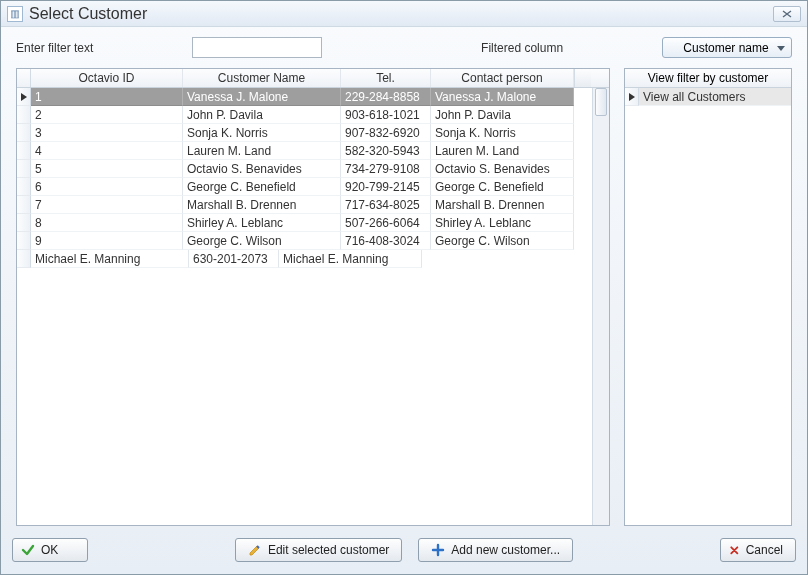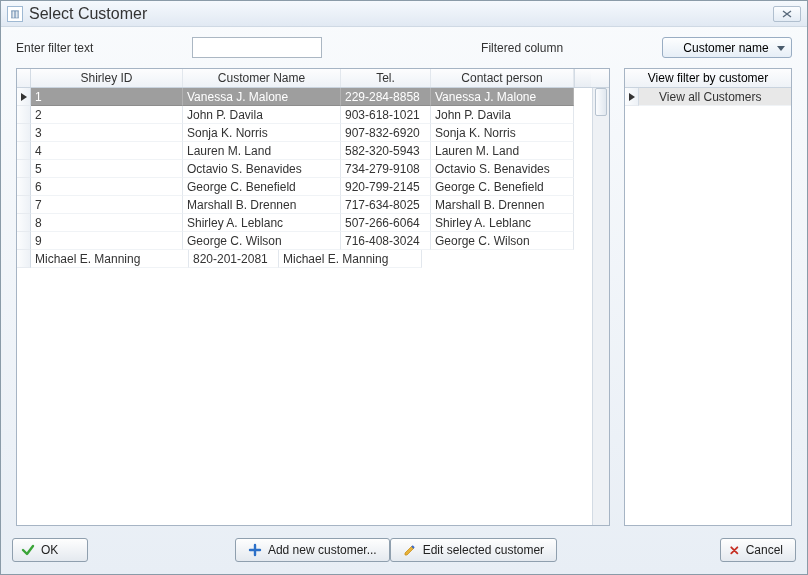--- a/index.html
+++ b/index.html
@@ -172,21 +172,21 @@
     display:flex; height:18px;
   }
   .side-rows .side-row .ind {
     width: 14px;
     background: linear-gradient(to right, #fcfdfe, #edf1f6);
     border-right: 1px solid #d3dbe4;
     border-bottom: 1px solid #e7ebf0;
     display:flex;align-items:center;justify-content:center;
   }
   .side-rows .side-row .side-cell {
-    flex:1; padding: 2px 20px;
+    flex:1; padding: 2px 4px;
     border-bottom: 1px solid #f0f3f6;
     color:#333;
   }
   .side-rows .side-row.selected .side-cell {
     background: #e8e8e8;
   }
   .button-bar {
     height: 48px;
     padding: 12px 11px;
     display: flex; align-items: center;
@@ -237,21 +237,21 @@
             </svg>
         </span>
       </div>
     </div>
 
     <div class="main-area">
 
       <div class="grid-panel">
         <div class="grid-header-row">
           <div class="ind"></div>
-          <div class="hcell col-id">Shirley ID</div>
+          <div class="hcell col-id">Octavio ID</div>
           <div class="hcell col-name">Customer Name</div>
           <div class="hcell col-tel">Tel.</div>
           <div class="hcell col-contact">Contact person</div>
           <div class="scroll-gap"></div>
         </div>
         <div class="grid-body">
           <div class="rows" id="grid-rows">
               <div class="row selected">
                 <div class="ind">
                   <svg width="6" height="8" viewBox="0 0 6 8">
@@ -315,21 +315,21 @@
               <div class="row">
                 <div class="ind"></div>
                 <div class="cell col-id">9</div>
                 <div class="cell col-name">George C. Wilson</div>
                 <div class="cell col-tel">716-408-3024</div>
                 <div class="cell col-contact">George C. Wilson</div>
               </div>
               <div class="row">
                 <div class="ind"></div>
                 <div class="cell col-name">Michael E. Manning</div>
-                <div class="cell col-tel">820-201-2081</div>
+                <div class="cell col-tel">630-201-2073</div>
                 <div class="cell col-contact">Michael E. Manning</div>
               </div>
             </div>
           <div class="vscrollbar">
             <div class="thumb"></div>
           </div>
         </div>
       </div>
 
       <div class="side-panel">
@@ -352,37 +352,37 @@
   <div class="button-bar">
     <div class="btn ok">
       <span class="ico">
         <svg viewBox="0 0 14 14">
             <path d="M2 7 L6 11 L12 3" stroke="#3aa437" stroke-width="2.4" fill="none" stroke-linecap="round" stroke-linejoin="round"></path>
           </svg>
       </span>
       <span>OK</span>
     </div>
     <div class="spacer"></div>
-    <div class="btn add">
-      <span class="ico">
-        <svg viewBox="0 0 14 14">
-            <path d="M7 2 L7 12 M2 7 L12 7" stroke="#2c70c8" stroke-width="2.4" stroke-linecap="round"></path>
-          </svg>
-      </span>
-      <span>Add new customer...</span>
-    </div>
     <div class="btn edit">
       <span class="ico">
         <svg viewBox="0 0 14 14">
             <path d="M2 12 L4 12 L11 5 L9 3 L2 10 Z" fill="#e6b23a" stroke="#c98f1d" stroke-width="0.8"></path>
             <path d="M9 3 L11 5" stroke="#3a69c7" stroke-width="2"></path>
           </svg>
       </span>
       <span>Edit selected customer</span>
     </div>
+    <div class="btn add">
+      <span class="ico">
+        <svg viewBox="0 0 14 14">
+            <path d="M7 2 L7 12 M2 7 L12 7" stroke="#2c70c8" stroke-width="2.4" stroke-linecap="round"></path>
+          </svg>
+      </span>
+      <span>Add new customer...</span>
+    </div>
     <div class="spacer"></div>
     <div class="btn cancel">
       <span class="ico">
         <svg viewBox="0 0 14 14">
             <path d="M3 3 L11 11 M11 3 L3 11" stroke="#c62f23" stroke-width="2.4" stroke-linecap="round"></path>
           </svg>
       </span>
       <span>Cancel</span>
     </div>
   </div>

